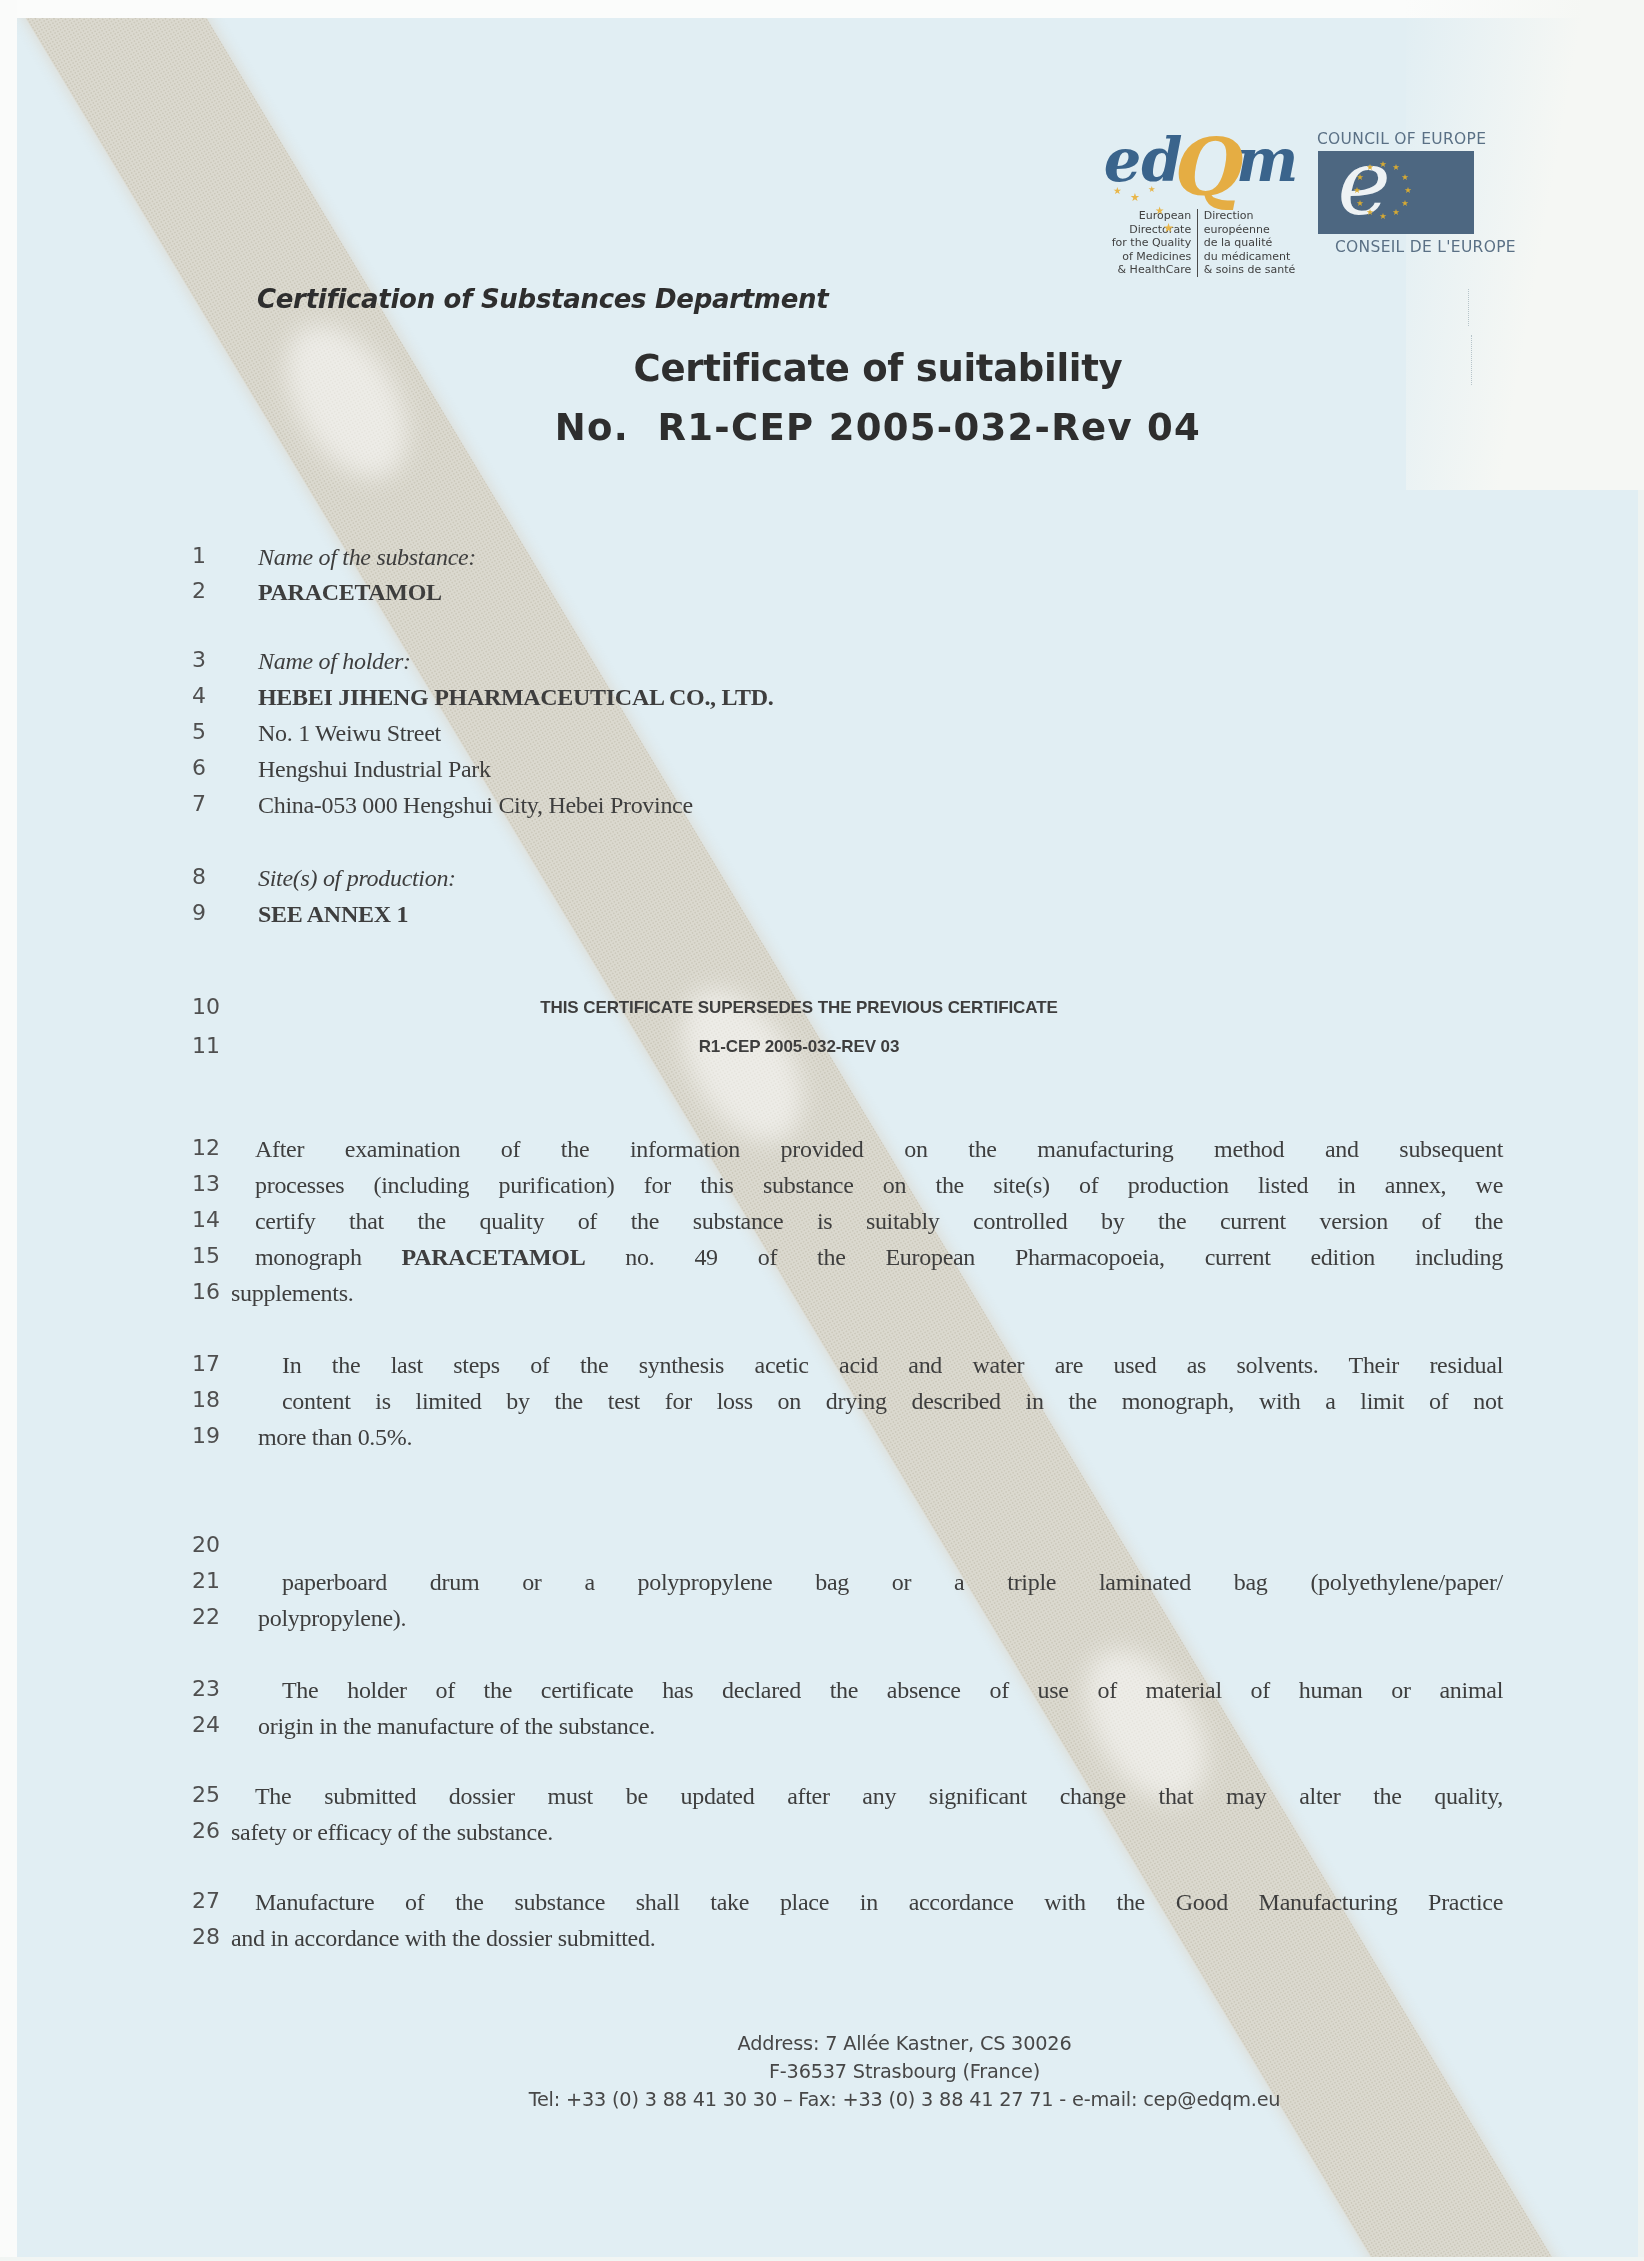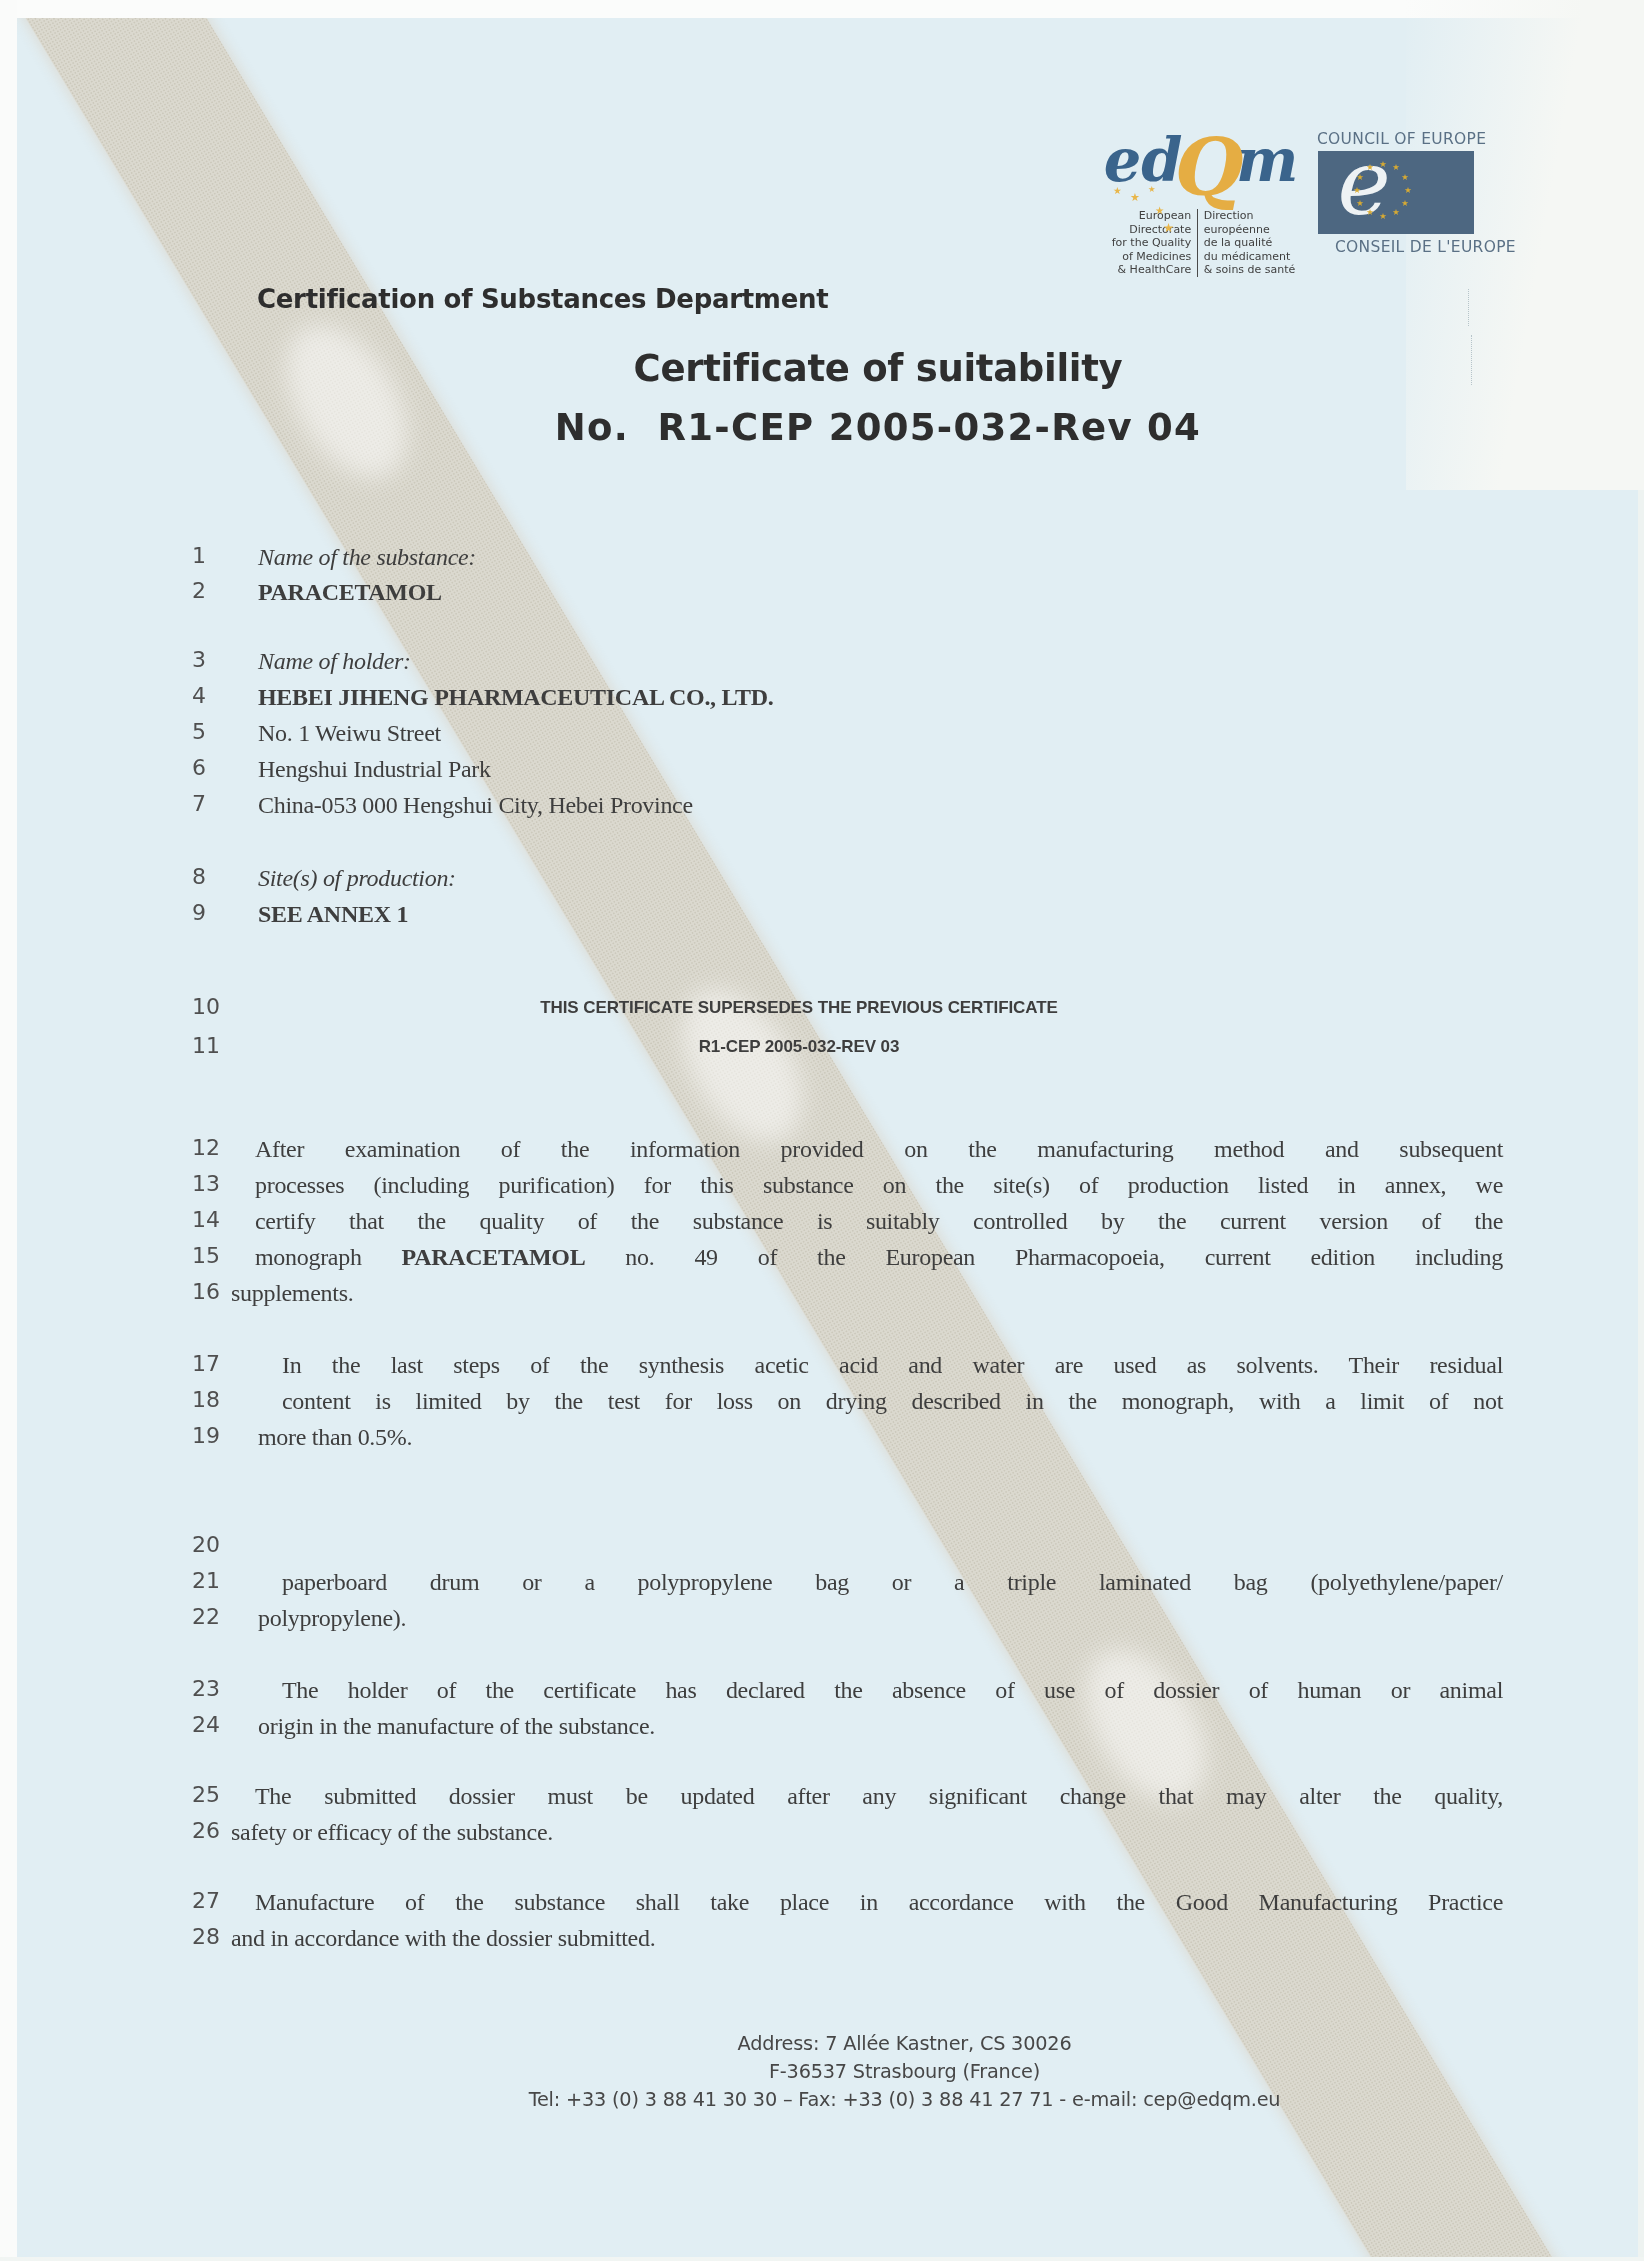--- a/index.html
+++ b/index.html
@@ -48,21 +48,21 @@
   .coe-label{position:absolute;left:0;width:161px;text-align:center;
     font-size:15.5px;letter-spacing:0.3px;color:#5a7085;white-space:nowrap;}
   #coe-label-top{top:0;}
   #coe-label-bottom{top:108px;margin-left:18px;}
   #coe-box{position:absolute;left:1.3px;top:20.6px;width:156px;height:83px;background:#4d6781;overflow:hidden;}
   #coe-e{position:absolute;left:19.3px;top:-22px;font-family:"DejaVu Serif",serif;font-style:italic;
     font-size:90px;color:#eef2f4;line-height:1.2;}
   .coe-star{position:absolute;color:#d8ab33;font-size:8.4px;line-height:1;z-index:4;}
 
   #department-heading{position:absolute;left:257px;top:284px;z-index:3;
-    font-size:26px;font-weight:bold;letter-spacing:-0.3px;color:#2e2e2e;white-space:nowrap;}
+    font-size:26px;font-weight:bold;letter-spacing:-0.3px;color:#2e2e2e;white-space:nowrap;font-style:italic;}
   .title{position:absolute;left:322px;right:210px;text-align:center;z-index:3;
     font-size:37px;font-weight:bold;color:#2e2e2e;white-space:nowrap;}
   #certificate-title{top:347px;letter-spacing:-0.3px;}
   #certificate-number{top:406px;letter-spacing:1.3px;}
 
   
   .row{position:absolute;left:0;width:100%;height:34px;z-index:3;}
   .lnum{position:absolute;left:192px;top:1.3px;font-size:22px;color:#4f4f4f;}
   .ltext{position:absolute;top:0;left:258px;right:141px;
     font-size:24px;line-height:30px;letter-spacing:-0.3px;color:#3e3e3e;white-space:nowrap;font-family:Liberation Serif, serif;}
@@ -231,21 +231,21 @@
       <div class="row" style="top: 1567px;">
         <span class="lnum">21</span>
         <div class="ltext just">paperboard drum or a polypropylene bag or a triple laminated bag (polyethylene/paper/</div>
       </div>
       <div class="row" style="top: 1603px;">
         <span class="lnum">22</span>
         <div class="ltext">polypropylene).</div>
       </div>
       <div class="row" style="top: 1675px;">
         <span class="lnum">23</span>
-        <div class="ltext just">The holder of the certificate has declared the absence of use of dossier of human or animal</div>
+        <div class="ltext just">The holder of the certificate has declared the absence of use of material of human or animal</div>
       </div>
       <div class="row" style="top: 1711px;">
         <span class="lnum">24</span>
         <div class="ltext">origin in the manufacture of the substance.</div>
       </div>
       <div class="row" style="top: 1781px;">
         <span class="lnum">25</span>
         <div class="ltext mA just">The submitted dossier must be updated after any significant change that may alter the quality,</div>
       </div>
       <div class="row" style="top: 1817px;">

